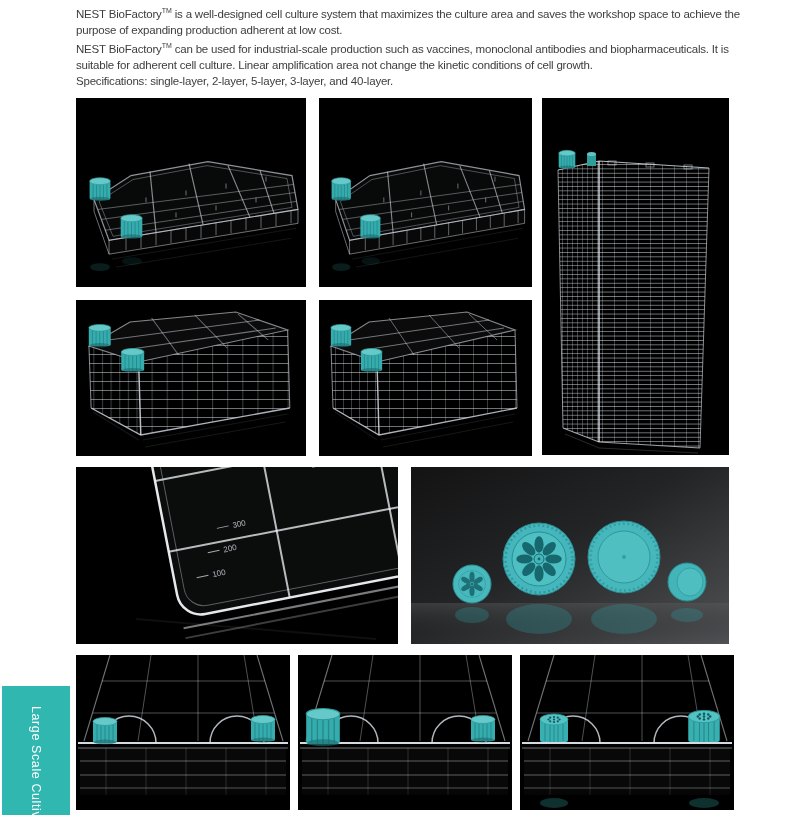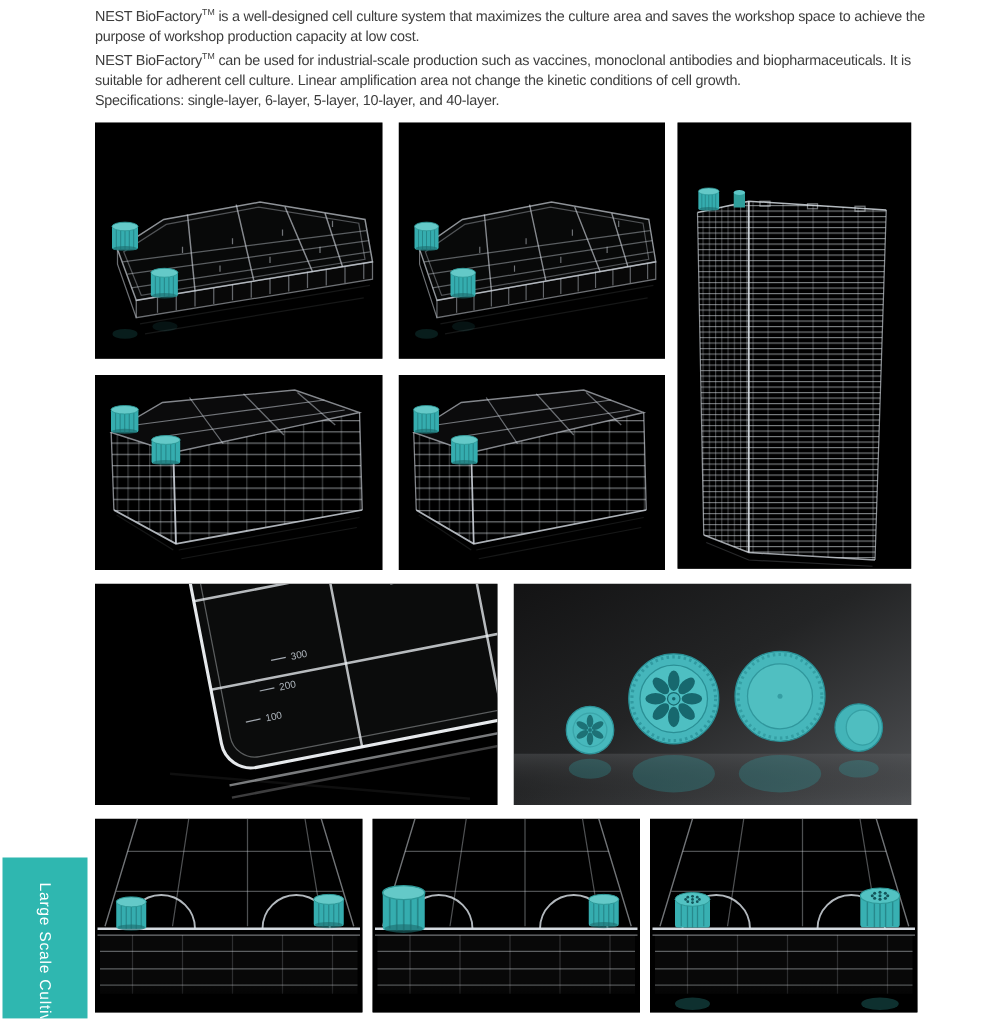--- a/index.html
+++ b/index.html
@@ -136,24 +136,24 @@
       </g>
       <rect x="0" y="130" width="214" height="25" fill="url(#fadeB)"></rect>
     </symbol>
   </defs>
 </svg>
 
 <div class="page">
 
   <div class="intro">
     <p class="iline"><span>NEST BioFactory</span><sup class="tm">TM</sup><span> is a well-designed cell culture system that maximizes the culture area and saves the workshop space to achieve the</span></p>
-    <p class="iline"><span>purpose of workshop production capacity at low cost.</span></p>
+    <p class="iline"><span>purpose of expanding production adherent at low cost.</span></p>
     <p class="iline"><span>NEST BioFactory</span><sup class="tm">TM</sup><span> can be used for industrial-scale production such as vaccines, monoclonal antibodies and biopharmaceuticals. It is</span></p>
     <p class="iline"><span>suitable for adherent cell culture. Linear amplification area not change the kinetic conditions of cell growth.</span></p>
-    <p class="iline"><span>Specifications: single-layer, 6-layer, 5-layer, 10-layer, and 40-layer.</span></p>
+    <p class="iline"><span>Specifications: single-layer, 2-layer, 5-layer, 3-layer, and 40-layer.</span></p>
   </div>
 
   <div class="tile" id="tile-a">
     <svg viewBox="0 0 230 190" preserveAspectRatio="none">
         <use href="#sym-tray2"></use>
       </svg>
   </div>
 
   <div class="tile" id="tile-b">
     <svg viewBox="0 0 230 190" preserveAspectRatio="none">

